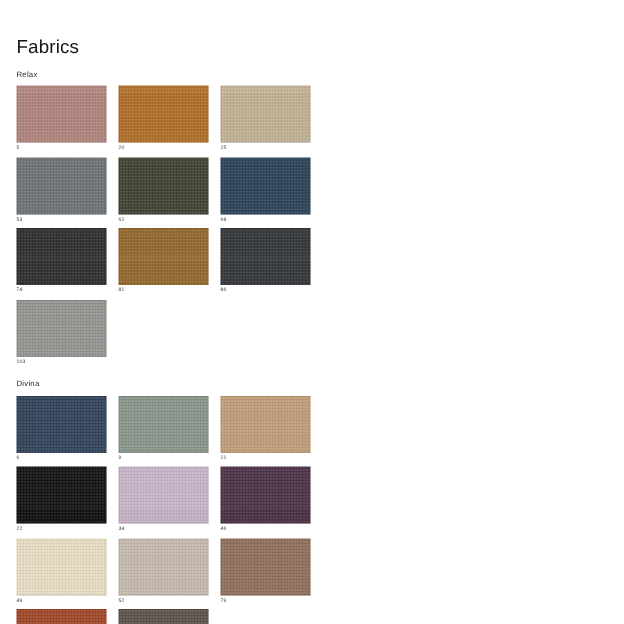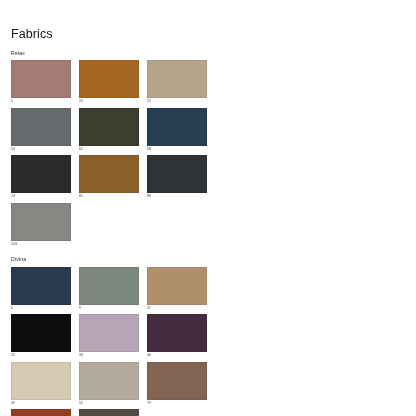--- a/index.html
+++ b/index.html
@@ -13,21 +13,22 @@
     overflow: hidden;
     font-family: "Liberation Sans", sans-serif;
     color: #1b1b1b;
     -webkit-font-smoothing: antialiased;
   }
   .page {
     position: relative;
     width: 416px;
     height: 316px;
     box-sizing: border-box;
-    padding: 28px 0 0 11px;
+    padding: 12px 0 0 11px;
+    margin-top: 13px;
   }
   .page-title {
     font-size: 12.5px;
     font-weight: 400;
     letter-spacing: 0.1px;
     color: #141414;
     margin: 0 0 9px 0;
     line-height: 1.1;
   }
   .section {

